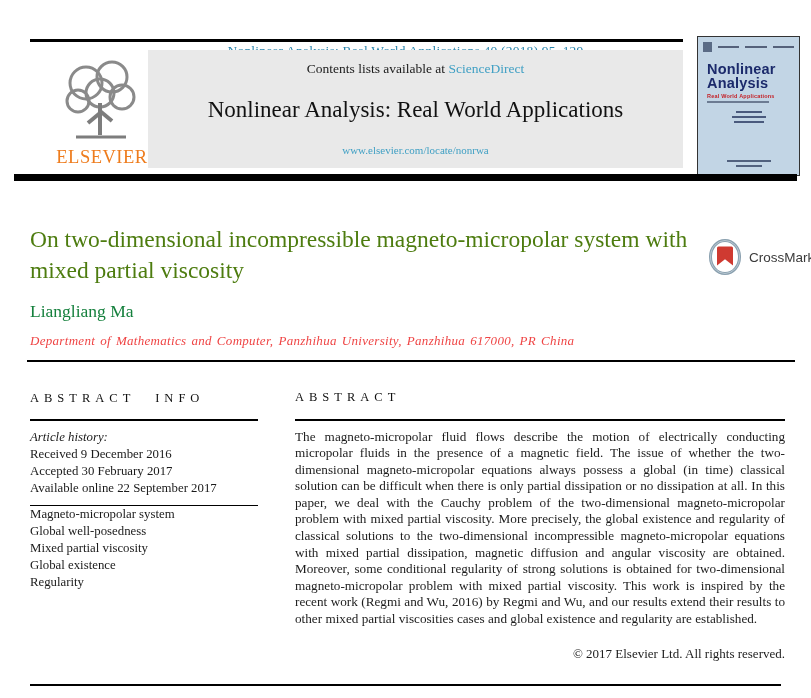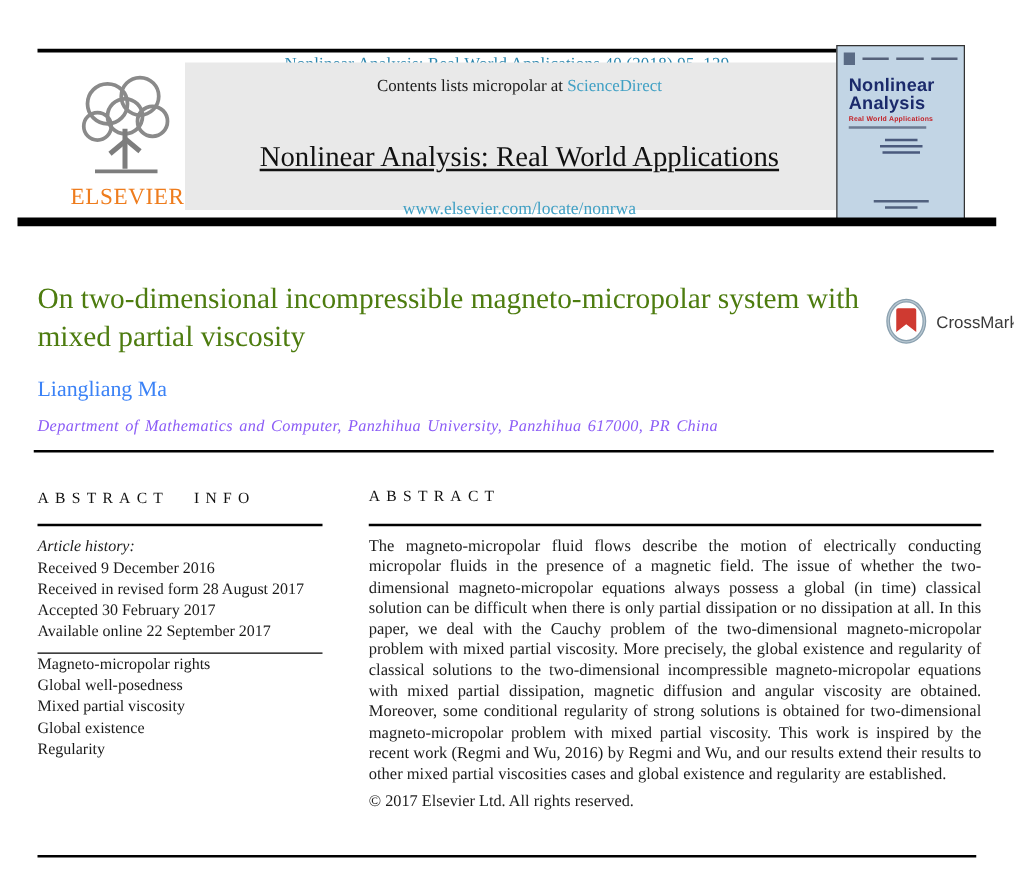--- a/index.html
+++ b/index.html
@@ -16,32 +16,32 @@
     font-size:13.5px; color:var(--link_teal); letter-spacing:0.2px;margin-top:36px;
   }
 
   
   .banner {
     position:absolute; left:148px; top:50px; width:535px; height:118px;
     background:#e9e9e9; text-align:center;
   }
   .contents-line { margin-top:11px; font-size:13.5px; color:#1a1a1a; }
   .sciencedirect { color:var(--sciencedirect_teal); }
-  .journal-title { margin-top:36px; font-size:23px; color:#111;text-decoration:underline; }
-  .journal-url { margin-top:21px; font-size:14px; color:var(--sciencedirect_teal); }
+  .journal-title { margin-top:20px; font-size:23px; color:#111; }
+  .journal-url { margin-top:21px; font-size:11px; color:var(--sciencedirect_teal); }
 
   
   .elsevier { position:absolute; left:52px; top:53px; width:100px; height:120px; text-align:center; }
   .elsevier .wordmark {
     font-size:18.5px; color:var(--elsevier_orange); letter-spacing:0.5px; margin-top:-2px;
   }
 
   
   .cover {
-    position:absolute; left:669px; top:36px; width:103px; height:140px;
+    position:absolute; left:697px; top:36px; width:103px; height:140px;
     background:var(--cover_bg); border:1px solid #333; box-sizing:border-box;
   }
   .cover-top { display:flex; align-items:center; gap:6px; margin:5px 5px 0 5px; }
   .cover-top .logo-block { width:9px; height:10px; background:#5a6b85; }
   .cover-top .bar { height:2px; background:#55617a; flex:1; }
   .cover-title {
     margin:10px 0 0 9px; font-family:"Liberation Sans","DejaVu Sans",sans-serif;
     font-weight:bold; font-size:14.5px; line-height:14px; color:var(--cover_navy);
     letter-spacing:0.2px;
   }
@@ -56,38 +56,38 @@
   .cover-footer .fbar { margin:3px auto 0 auto; height:2px; background:#51617e; }
 
   
   .article-title {
     position:absolute; left:30px; top:224px; width:660px;
     font-size:23.5px; line-height:31px; color:#4d7c0f;
   }
   .crossmark { position:absolute; left:708px; top:236px; display:flex; align-items:center; gap:5px; cursor:pointer; }
   .crossmark-label { font-family:"Liberation Sans","DejaVu Sans",sans-serif; font-size:13.5px; color:#3a3a3a; }
 
-  .author { position:absolute; left:30px; top:301px; font-size:17.5px; color:#3b82f6; }
+  .author { position:absolute; left:30px; top:301px; font-size:17.5px; color:#15803d; }
   .affiliation {
     position:absolute; left:30px; top:333px; font-size:13px; font-style:italic;
-    color:#8b5cf6; letter-spacing:0.3px; word-spacing:1.5px;
+    color:#ef4444; letter-spacing:0.3px; word-spacing:1.5px;
   }
 
   
   .col-heading { font-size:12.5px; color:#111; letter-spacing:5px; word-spacing:12px; height:29px; }
   .col-rule { height:1.5px; background:#000; margin:0; }
   .left-col { position:absolute; left:30px; top:390px; width:228px; font-size:12.8px; line-height:17px; }
   .right-col { position:absolute; left:295px; top:390px; width:490px; }
   .info-label { font-style:italic; margin-top:8px; }
   .info-lines { margin-top:0; }
   .keywords-rule { margin-top:8px; }
   .abstract-text {
     margin-top:8px; font-size:13.2px; line-height:16.6px; text-align:justify; color:#1c1c1c;
   }
-  .copyright { margin-top:5px; text-align:left; font-size:13px; color:#1c1c1c; }
+  .copyright { margin-top:18px; text-align:right; font-size:13px; color:#1c1c1c; }
 </style>
 </head>
 <body>
 
 <div class="page">
 
   <div class="citation">Nonlinear Analysis: Real World Applications 40 (2018) 95–129</div>
 
   <div class="rule" style="left:30px; top:39px; width:653px; height:3px;"></div>
 
@@ -105,21 +105,21 @@
         <path d="M44 60 L32 70"></path>
         <path d="M44 58 L56 68"></path>
         <path d="M20 84 L70 84" stroke-width="3"></path>
       </g>
     </svg>
     <div class="wordmark">ELSEVIER</div>
   </div>
 
   <div class="banner">
     <div class="contents-line">
-      <span>Contents lists micropolar at </span><span class="sciencedirect">ScienceDirect</span>
+      <span>Contents lists available at </span><span class="sciencedirect">ScienceDirect</span>
     </div>
     <div class="journal-title">Nonlinear Analysis: Real World Applications</div>
     <div class="journal-url">www.elsevier.com/locate/nonrwa</div>
   </div>
 
   <div class="cover">
     <div class="cover-top">
       <div class="logo-block"></div>
       <div class="bar"></div>
       <div class="bar"></div>
@@ -157,27 +157,26 @@
   <div class="affiliation">Department of Mathematics and Computer, Panzhihua University, Panzhihua 617000, PR China</div>
 
   <div class="rule" style="left:27px; top:360px; width:768px; height:1.5px;"></div>
 
   <div class="left-col">
     <div class="col-heading">ABSTRACT INFO</div>
     <div class="col-rule"></div>
     <div class="info-label">Article history:</div>
     <div class="info-lines">
       <div>Received 9 December 2016</div>
-      <div>Received in revised form 28 August 2017</div>
       <div>Accepted 30 February 2017</div>
       <div>Available online 22 September 2017</div>
     </div>
     <div class="col-rule keywords-rule"></div>
     <div class="info-lines">
-      <div>Magneto-micropolar rights</div>
+      <div>Magneto-micropolar system</div>
       <div>Global well-posedness</div>
       <div>Mixed partial viscosity</div>
       <div>Global existence</div>
       <div>Regularity</div>
     </div>
   </div>
 
   <div class="right-col">
     <div class="col-heading">ABSTRACT</div>
     <div class="col-rule"></div>

